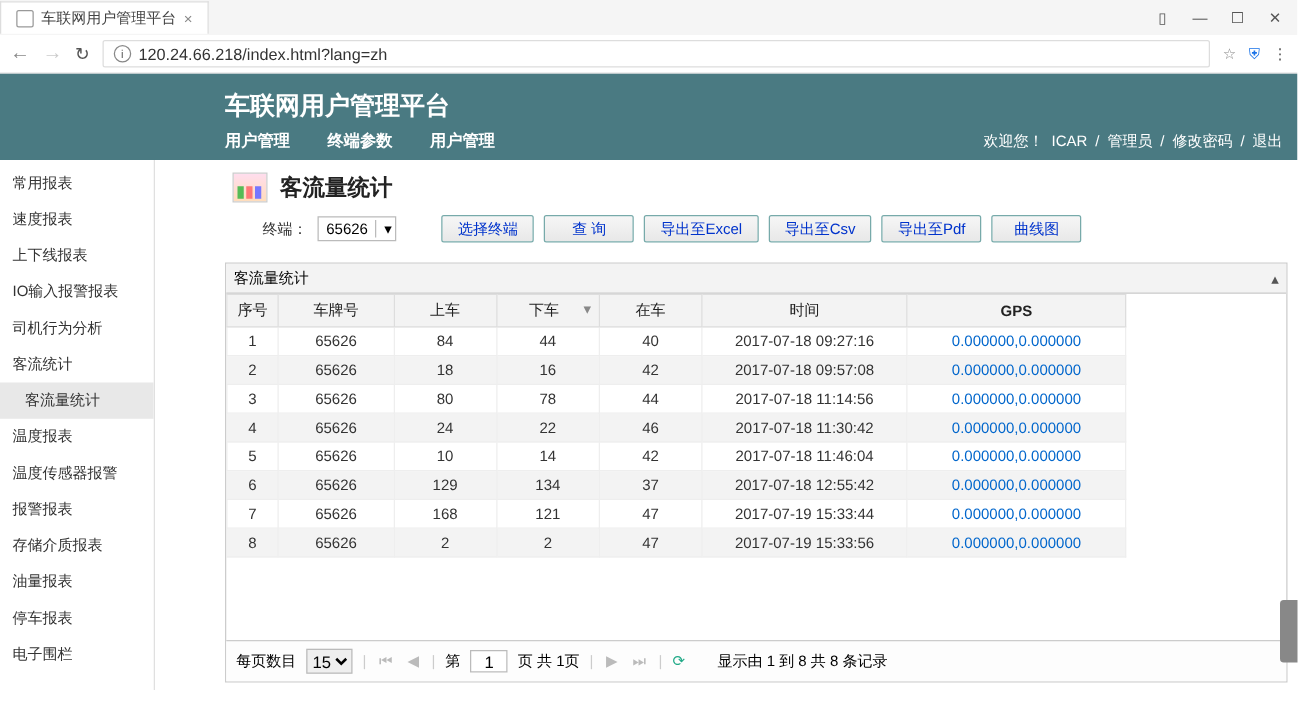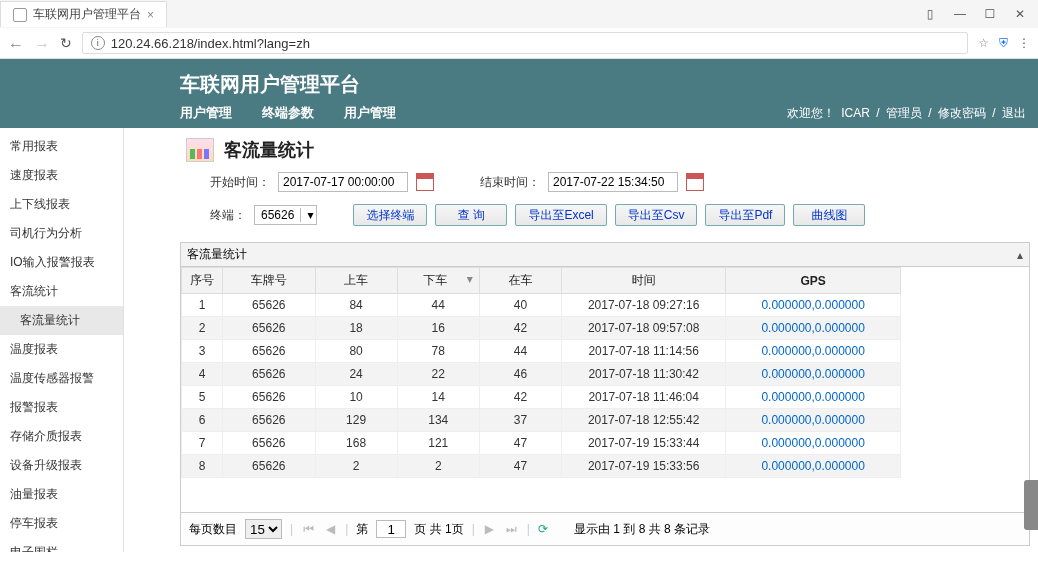--- a/index.html
+++ b/index.html
@@ -128,49 +128,39 @@
       <a>退出</a>
     </div>
   </div>
 </div>
 
 <div class="main-area">
   <div class="sidebar" id="sidebar">
       <div class="sidebar-item">常用报表</div>
       <div class="sidebar-item">速度报表</div>
       <div class="sidebar-item">上下线报表</div>
+      <div class="sidebar-item">IO输入报警报表</div>
       <div class="sidebar-item">司机行为分析</div>
-      <div class="sidebar-item">IO输入报警报表</div>
       <div class="sidebar-item">客流统计</div>
       <div class="sidebar-item sub selected">客流量统计</div>
       <div class="sidebar-item">温度报表</div>
       <div class="sidebar-item">温度传感器报警</div>
       <div class="sidebar-item">报警报表</div>
       <div class="sidebar-item">存储介质报表</div>
-      <div class="sidebar-item">设备升级报表</div>
       <div class="sidebar-item">油量报表</div>
       <div class="sidebar-item">停车报表</div>
       <div class="sidebar-item">电子围栏</div>
     </div>
 
   <div class="content">
     <div class="page-header">
       <div class="page-icon"></div>
       <div class="page-title">客流量统计</div>
     </div>
 
-    <div class="filter-row">
-      <label>开始时间：</label>
-      <input type="text" style="width: 130px;" value="2017-07-17 00:00:00">
-      <span class="cal-icon"></span>
-      <span style="width:30px"></span>
-      <label>结束时间：</label>
-      <input type="text" style="width: 130px;" value="2017-07-22 15:34:50">
-      <span class="cal-icon"></span>
-    </div>
 
     <div class="filter-row">
       <label>终端：</label>
       <div class="select-wrap">
         <span>65626</span>
         <span class="dd">▾</span>
       </div>
       <span style="width:20px"></span>
       <button class="btn">选择终端</button>
       <button class="btn">查 询</button>

